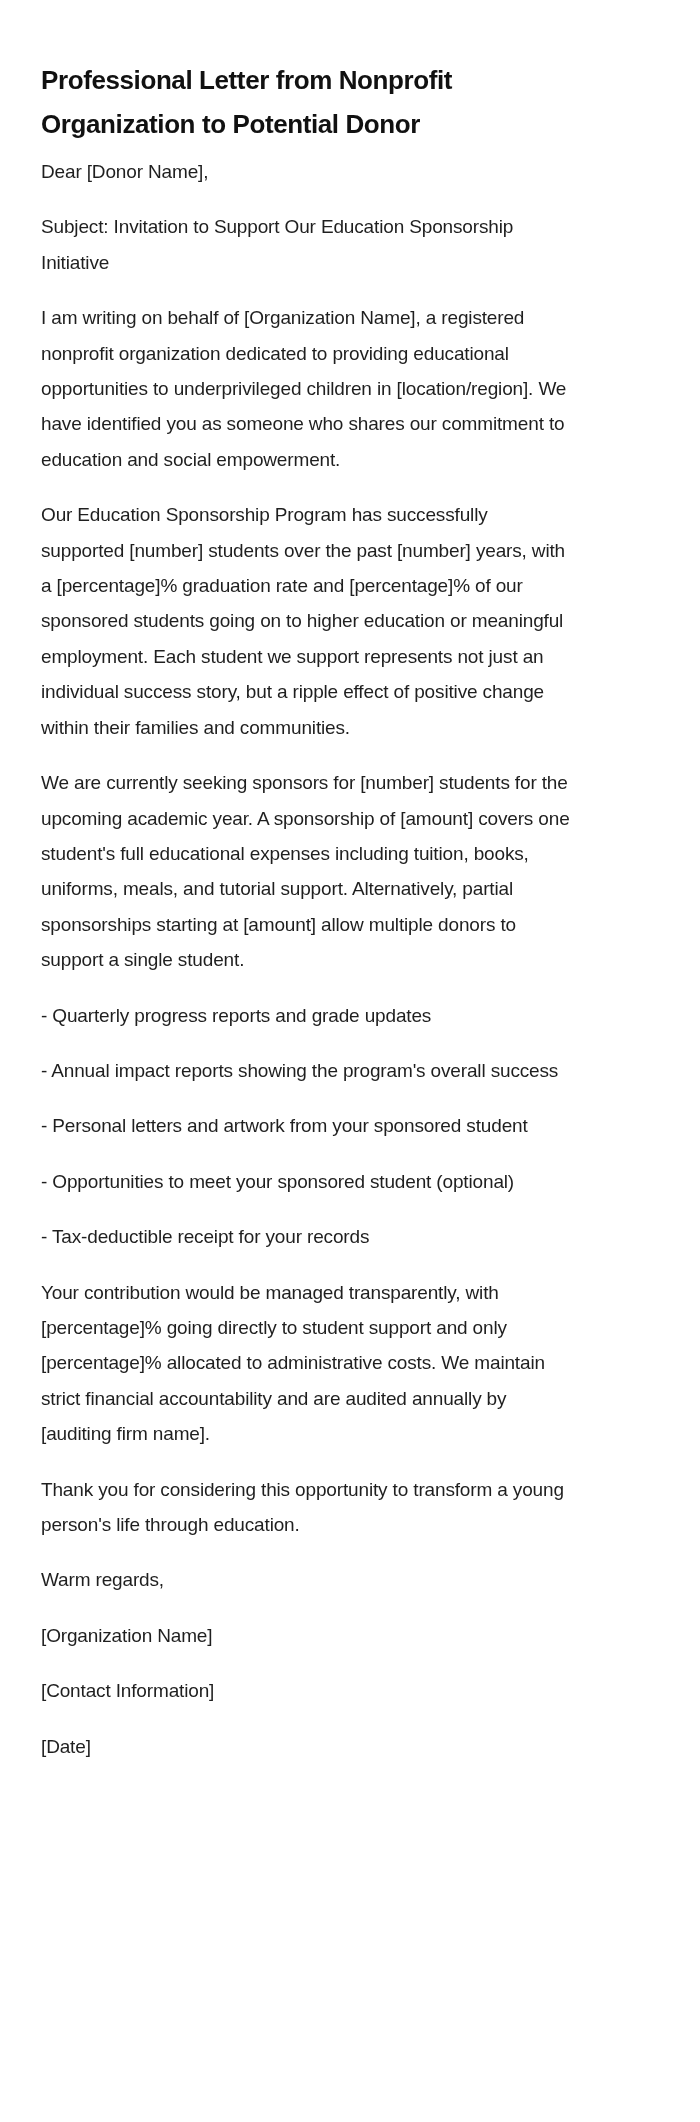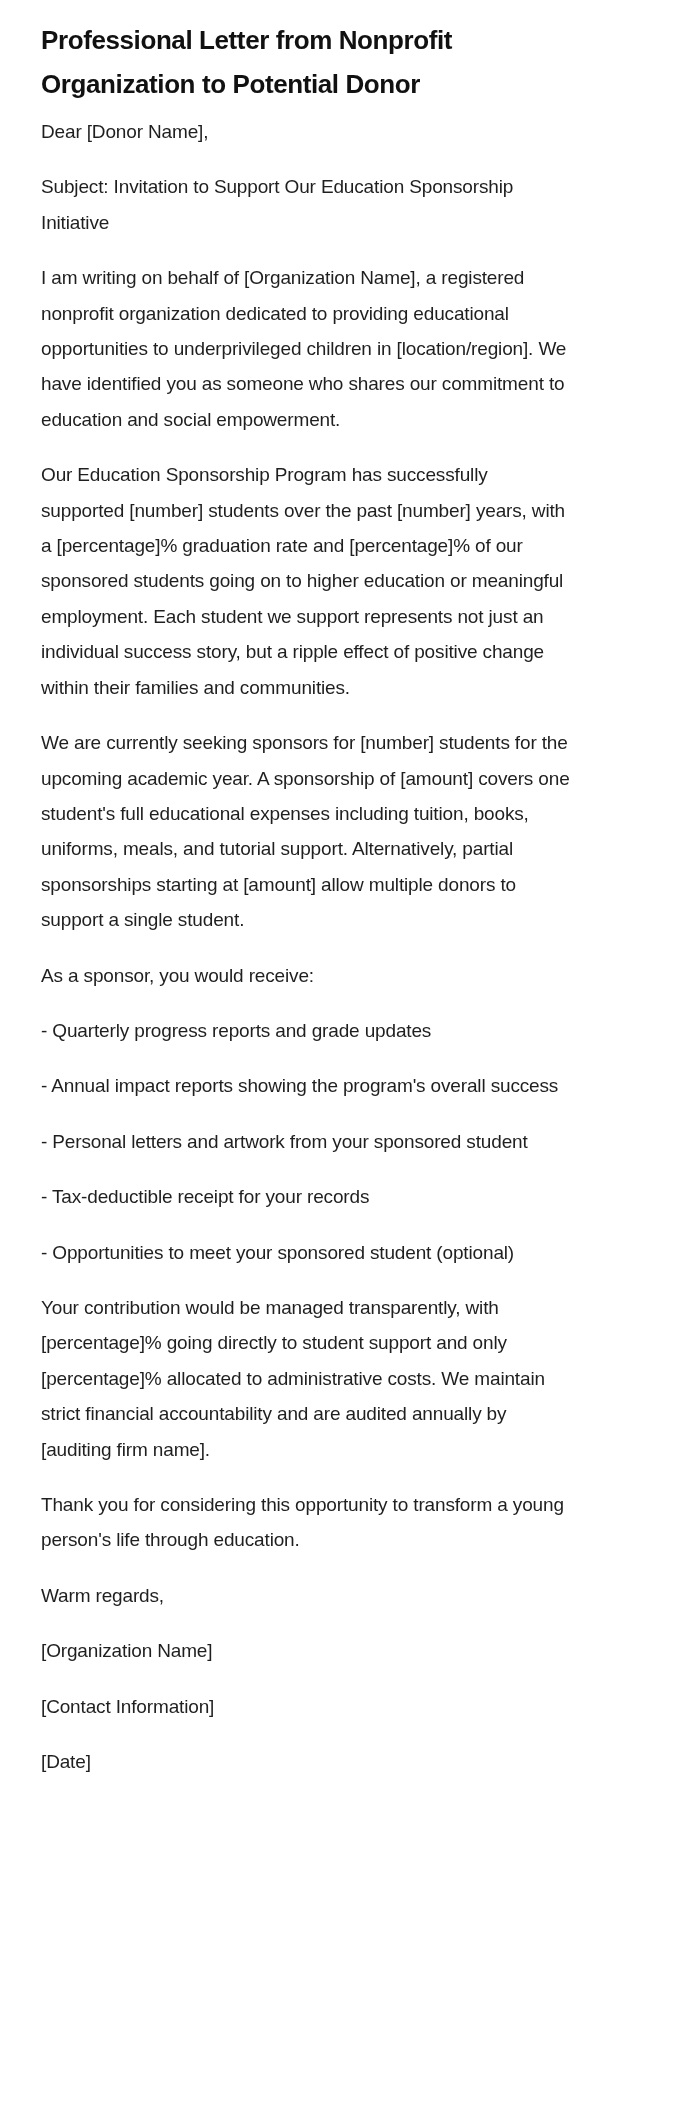--- a/index.html
+++ b/index.html
@@ -12,20 +12,21 @@
       height: 2122px;
       overflow: hidden;
       font-family: "Liberation Sans", "DejaVu Sans", sans-serif;
       color: #1f1f1f;
     }
     .page {
       position: relative;
       padding: 18px 60px 0 41px;
       box-sizing: border-box;
       width: 632px;
+      margin-top: 40px;
     }
     .title {
       margin: 0;
       font-size: 26px;
       font-weight: bold;
       line-height: 44px;
       color: #111111;
       letter-spacing: -0.4px;
     }
     .letter p {
@@ -45,26 +46,25 @@
   <h1 class="title">Professional Letter from Nonprofit Organization to Potential Donor</h1>
 
   <div class="letter">
     <p class="first">Dear [Donor Name],</p>
     <p>Subject: Invitation to Support Our Education Sponsorship Initiative</p>
 
     <p>I am writing on behalf of [Organization Name], a registered nonprofit organization dedicated to providing educational opportunities to underprivileged children in [location/region]. We have identified you as someone who shares our commitment to education and social empowerment.</p>
     <p>Our Education Sponsorship Program has successfully supported [number] students over the past [number] years, with a [percentage]% graduation rate and [percentage]% of our sponsored students going on to higher education or meaningful employment. Each student we support represents not just an individual success story, but a ripple effect of positive change within their families and communities.</p>
     <p>We are currently seeking sponsors for [number] students for the upcoming academic year. A sponsorship of [amount] covers one student's full educational expenses including tuition, books, uniforms, meals, and tutorial support. Alternatively, partial sponsorships starting at [amount] allow multiple donors to support a single student.</p>
 
-    <p>As a sponsor, you would receive:</p>
     <p>- Quarterly progress reports and grade updates</p>
     <p>- Annual impact reports showing the program's overall success</p>
     <p>- Personal letters and artwork from your sponsored student</p>
+    <p>- Opportunities to meet your sponsored student (optional)</p>
     <p>- Tax-deductible receipt for your records</p>
-    <p>- Opportunities to meet your sponsored student (optional)</p>
 
     <p>Your contribution would be managed transparently, with [percentage]% going directly to student support and only [percentage]% allocated to administrative costs. We maintain strict financial accountability and are audited annually by [auditing firm name].</p>
     <p>Thank you for considering this opportunity to transform a young person's life through education.</p>
 
     <p>Warm regards,</p>
     <p>[Organization Name]</p>
     <p>[Contact Information]</p>
     <p>[Date]</p>
   </div>
 </div>

